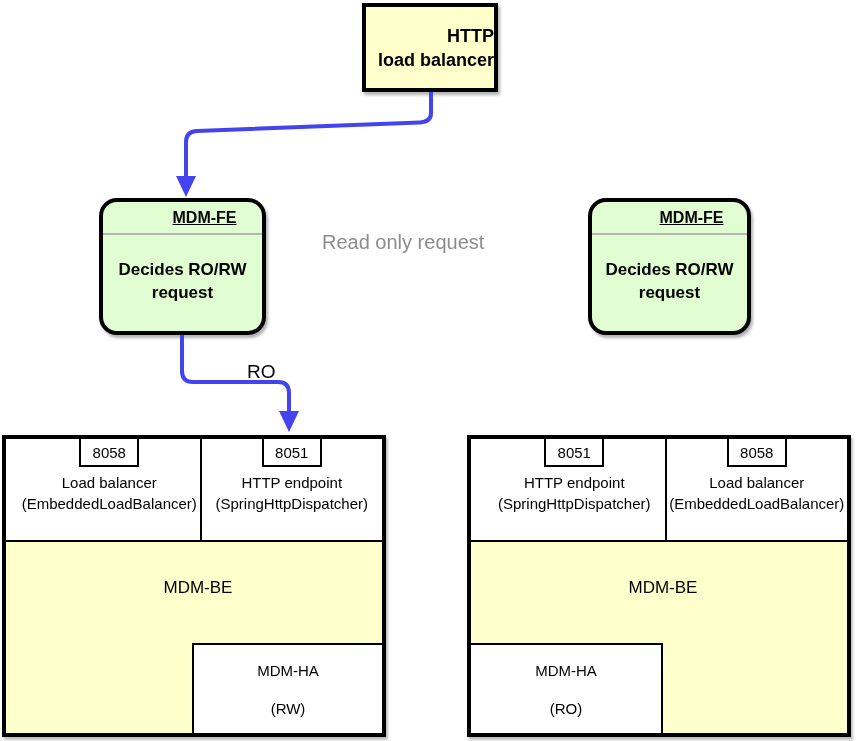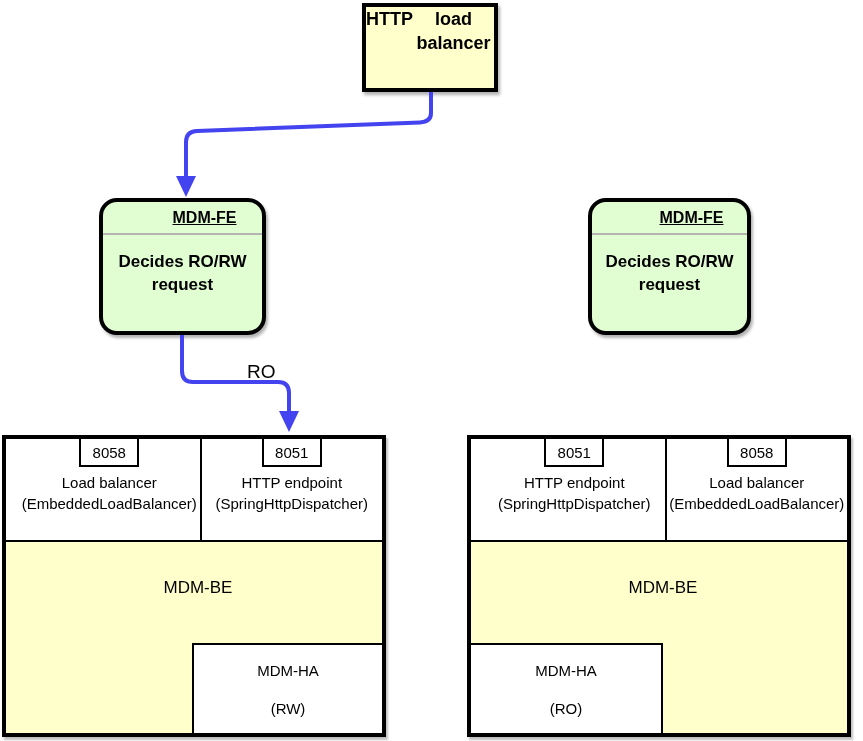--- a/index.html
+++ b/index.html
@@ -24,22 +24,22 @@
 
   .node { position: absolute; z-index: 2; }
 
   
   .top-box {
     left: 362px; top: 3px;
     width: 136px; height: 89px;
     background: #FFFFCC;
     border: 4px solid #000;
     box-shadow: 2px 3px 3px rgba(0,0,0,0.3);
-    display: flex; flex-direction: row;
-    align-items: flex-start; justify-content: center;
+    display: flex; flex-direction: column;
+    align-items: flex-end; justify-content: center;
     font-weight: bold; font-size: 18px; line-height: 24px;
     text-align: center;
   }
 
   
   .fe {
     width: 167px; height: 137px;
     background: #E1FDD2;
     border: 4px solid #000;
     border-radius: 18px;
@@ -50,21 +50,21 @@
   .fe-right { left: 588px; top: 198px; width: 163px; }
   .fe-title {
     height: 33px;
     display: flex; align-items: center; justify-content: center;
     font-weight: bold; font-size: 16px;
     text-decoration: underline;
     border-bottom: 2px solid #b3b3b3;
     padding-left: 44px;
   }
   .fe-body {
-    padding-top: 15px;
+    padding-top: 23px;
     text-align: center;
     font-weight: bold; font-size: 17px; line-height: 23px;
   }
 
   
   .read-only-label {
     position: absolute;
     left: 322px; top: 231px;
     font-size: 20px;
     color: #8C8C8C;
@@ -164,20 +164,21 @@
   </div>
 
   <div class="node fe fe-right">
     <div class="fe-title">MDM-FE</div>
     <div class="fe-body">
       <div>Decides RO/RW</div>
       <div>request</div>
     </div>
   </div>
 
+  <div class="read-only-label">Read only request</div>
   <div class="ro-label">RO</div>
 
   <div class="node be-box be-left">
     <div class="be-row">
       <div class="be-col">
         <div class="port">8058</div>
         <div class="col-name">Load balancer</div>
         <div class="col-impl">(EmbeddedLoadBalancer)</div>
       </div>
       <div class="be-col">

